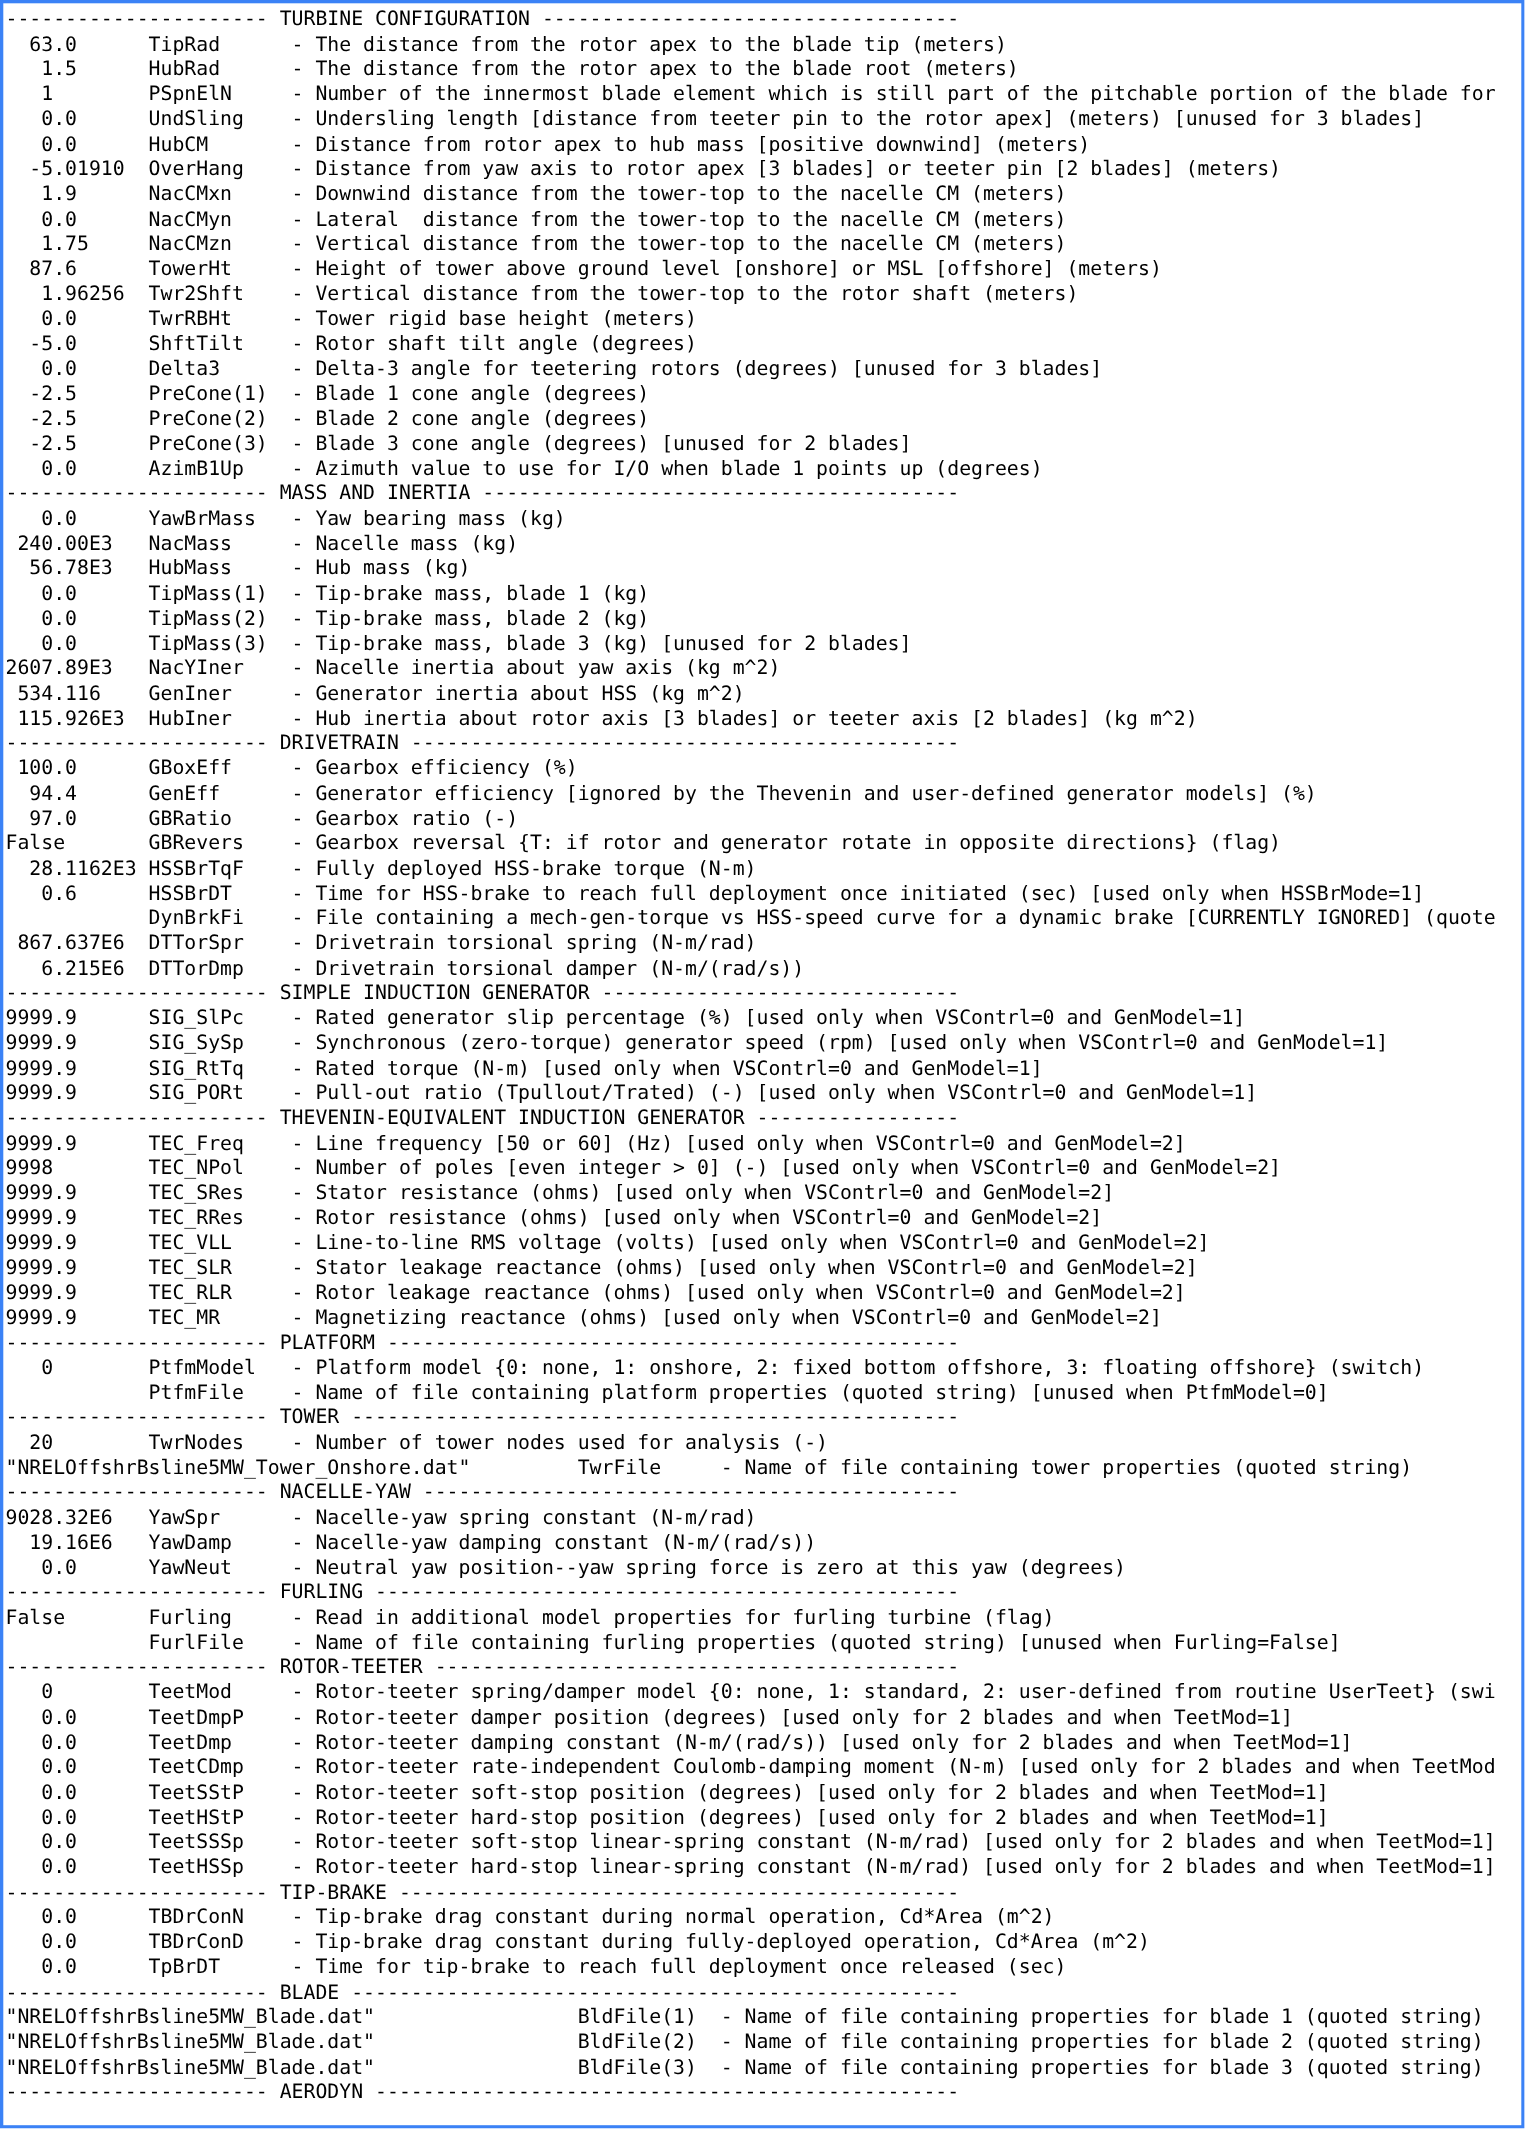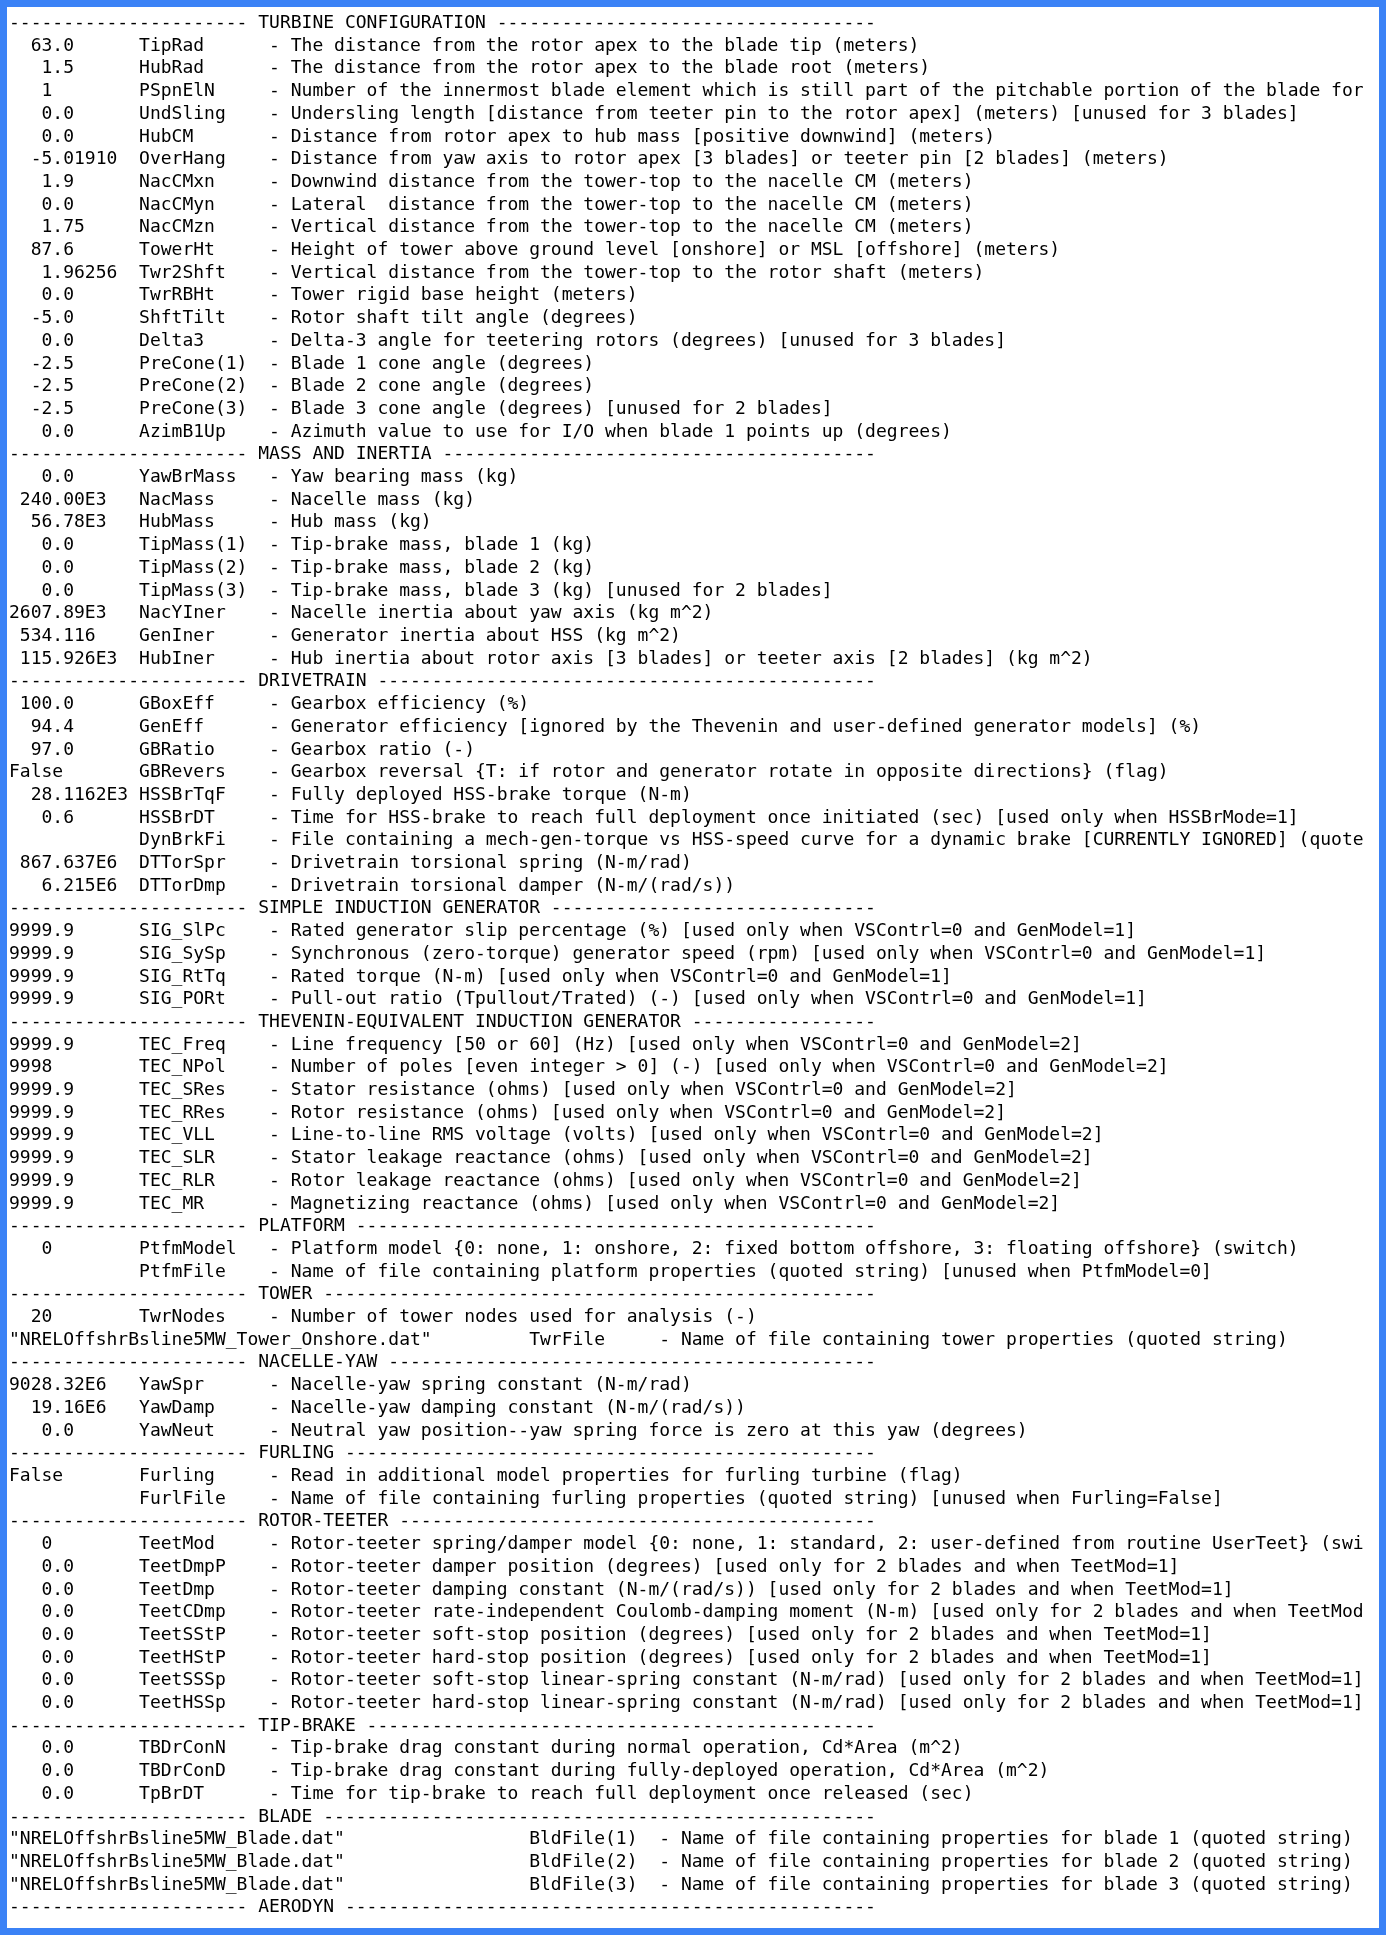--- a/index.html
+++ b/index.html
@@ -6,21 +6,21 @@
     margin: 0;
     padding: 0;
     background: #ffffff;
   }
   .page {
     position: relative;
     width: 1386px;
     height: 1935px;
     box-sizing: border-box;
     background: #ffffff;
-    border: 7px solid #3b82f6;
+    border: 3px solid #3b82f6;
     overflow: hidden;
   }
   pre.file-text {
     margin: 0;
     padding: 4px 0 0 2px;
     font-family: "DejaVu Sans Mono", "Liberation Mono", monospace;
     font-size: 18px;
     line-height: 22.7px;
     color: #000000;
     white-space: pre;

